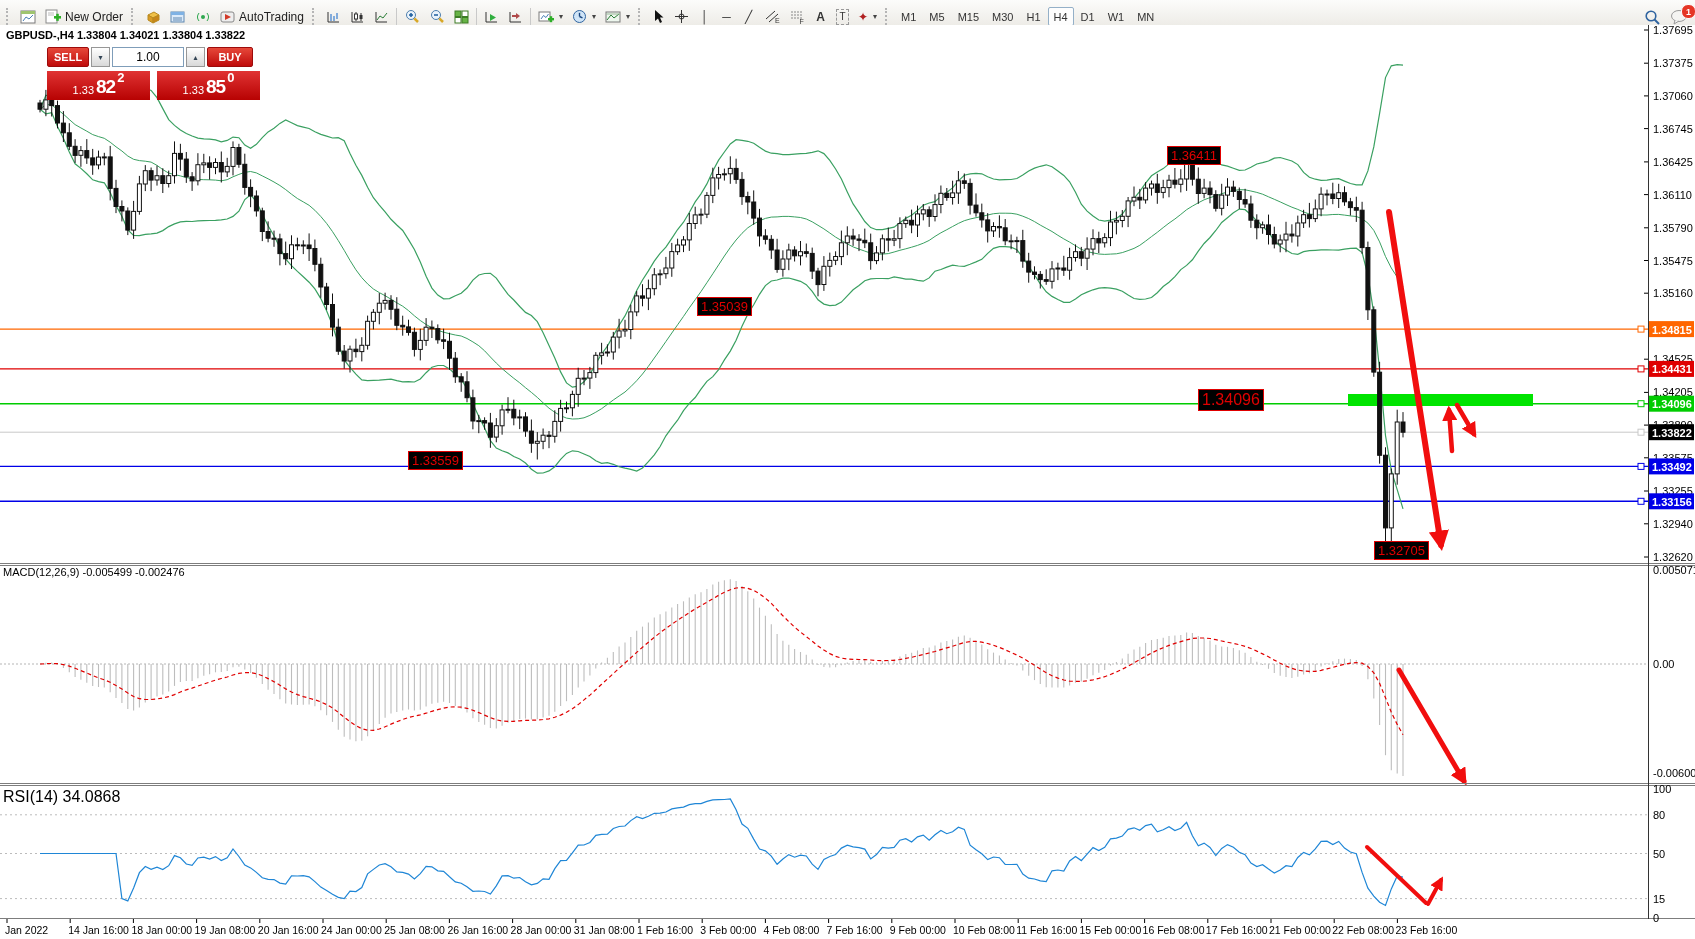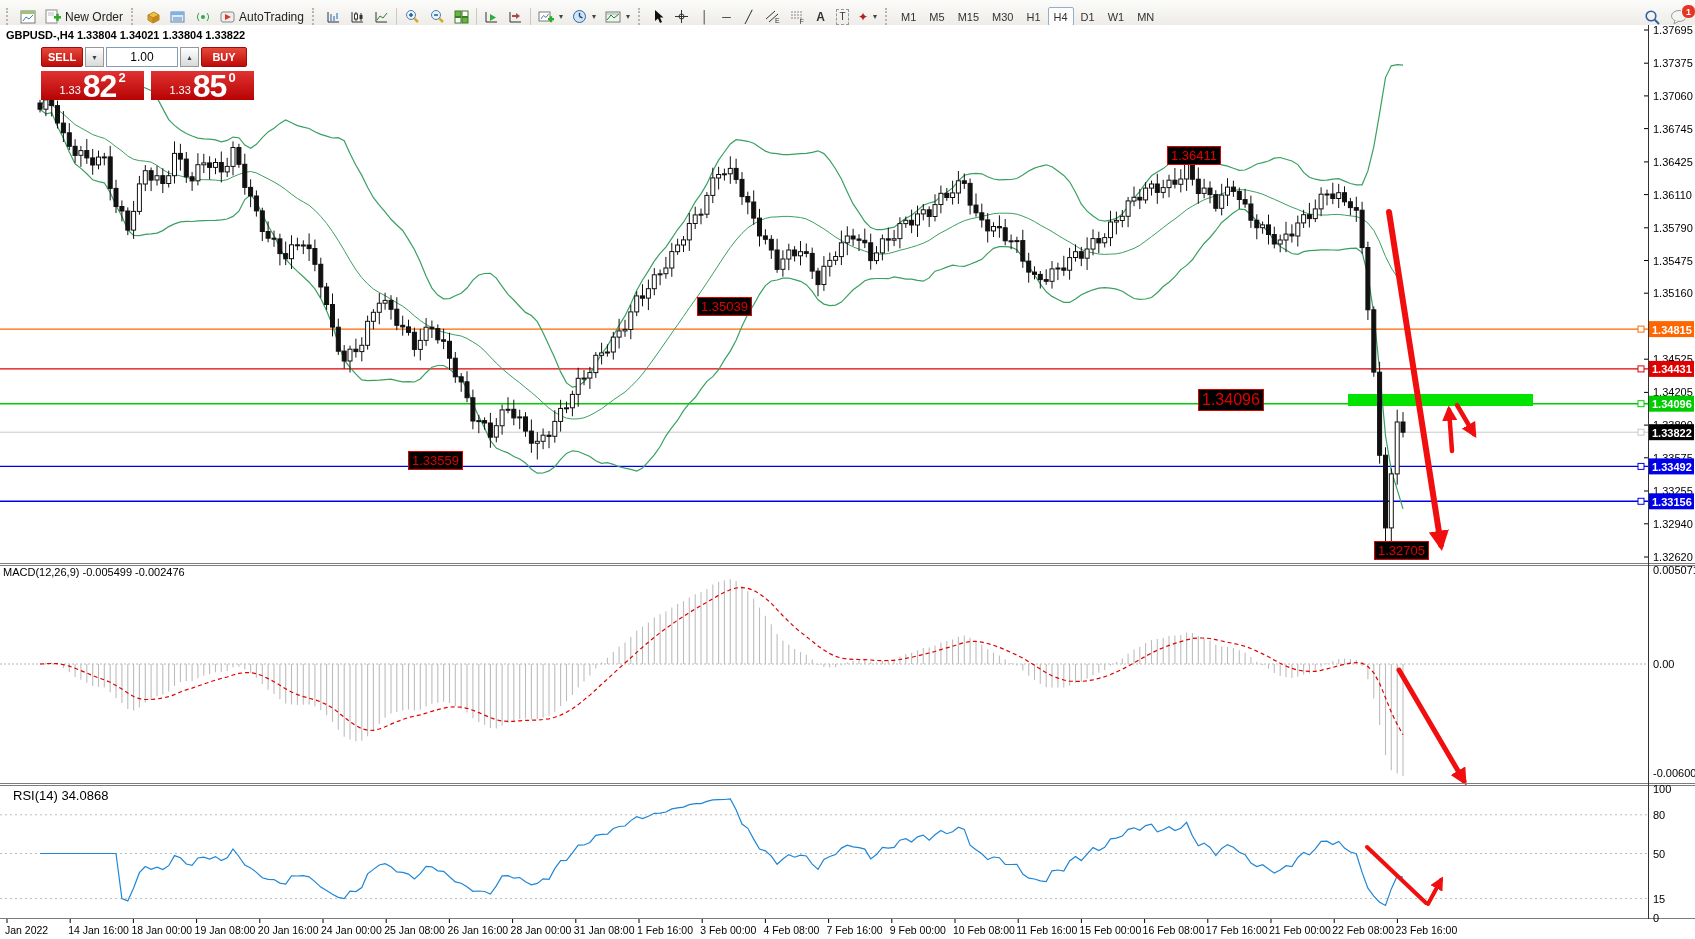--- a/index.html
+++ b/index.html
@@ -19,40 +19,40 @@
      font-family:"Liberation Sans",sans-serif;}
   .tf.active{background:#fdfdfd;border:1px solid #94b0c8;border-radius:2px;}
   .spacer{flex:1;}
   .chatwrap{position:relative;}
   .badge{position:absolute;top:-2px;right:-4px;background:#e53525;color:#fff;font-size:9px;font-weight:700;
     min-width:13px;height:13px;border-radius:7px;display:flex;align-items:center;justify-content:center;border:1px solid #fff;}
   
   #plot{position:absolute;top:25px;left:0;}
   .chart-title{position:absolute;top:29px;left:6px;font-size:11px;font-weight:700;color:#000;}
   .macd-label{position:absolute;top:566px;left:3px;font-size:11px;color:#000;}
-  .rsi-label{position:absolute;top:788px;left:13px;font-size:13px;color:#000;}
+  .rsi-label{position:absolute;top:788px;left:3px;font-size:16px;color:#000;}
   #overlays{position:absolute;top:0;left:0;width:1695px;height:939px;pointer-events:none;}
   .callout{position:absolute;border:1px solid #e00000;color:#e00000;background:#000000;
     font-size:13px;padding:0 3px;line-height:17px;white-space:nowrap;}
   .callout.large{font-size:16px;line-height:20px;}
   
-  .trade-panel{position:absolute;top:47px;left:1px;width:213px;padding-left:40px;}
+  .trade-panel{position:absolute;top:47px;left:7px;width:213px;padding-left:40px;}
   .tp-row{display:flex;height:20px;gap:2px;margin-bottom:4px;align-items:stretch;}
   .redbtn{background:linear-gradient(#e6483a,#bf0b0b);color:#fff;border:1px solid #9d0b0b;border-radius:2px;
     font-size:11px;font-weight:700;font-family:"Liberation Sans",sans-serif;}
   .tp-sell-btn{width:42px;}
   .tp-buy-btn{width:46px;}
   .spin{width:17px;background:linear-gradient(#ffffff,#d9d9d9);border:1px solid #979797;font-size:8px;
     display:flex;align-items:center;justify-content:center;color:#345;}
   .tp-vol{width:70px;text-align:center;font-size:12px;border:1px solid #7f9db9;font-family:"Liberation Sans",sans-serif;padding:0;}
   .tp-prices{display:flex;gap:7px;}
   .tp-price{flex:1;height:28px;background:linear-gradient(#e03333,#b70202);color:#fff;display:flex;
     align-items:flex-end;justify-content:center;gap:2px;padding:0 3px 1px;}
   .tp-price .sm{font-size:11px;font-weight:400;margin-bottom:3px;}
-  .tp-price .big{font-size:32px;font-weight:700;line-height:25px;letter-spacing:-1px;text-align:center;}
+  .tp-price .big{font-size:19px;font-weight:700;line-height:25px;letter-spacing:-1px;text-align:center;}
   .tp-price .sup{font-size:13px;font-weight:700;align-self:flex-start;line-height:14px;}
   svg text{font-family:"Liberation Sans",sans-serif;}
 </style>
 </head>
 <body>
 
 <div class="app">
 
   <div class="toolbar">
     <span class="grip"></span>

